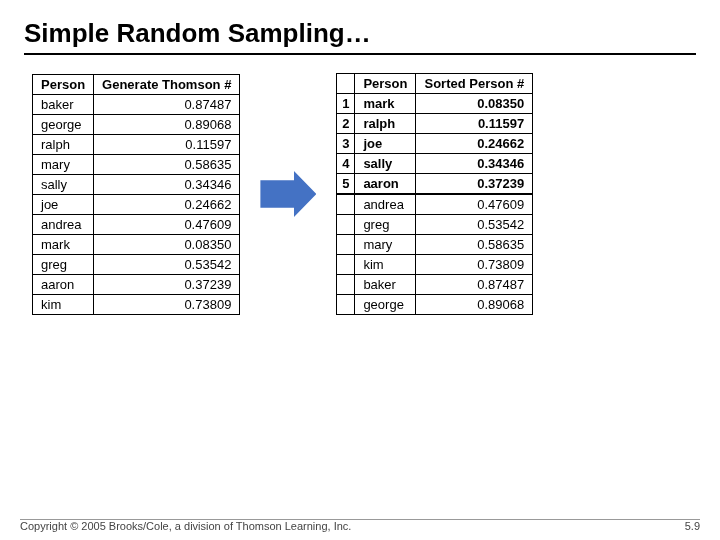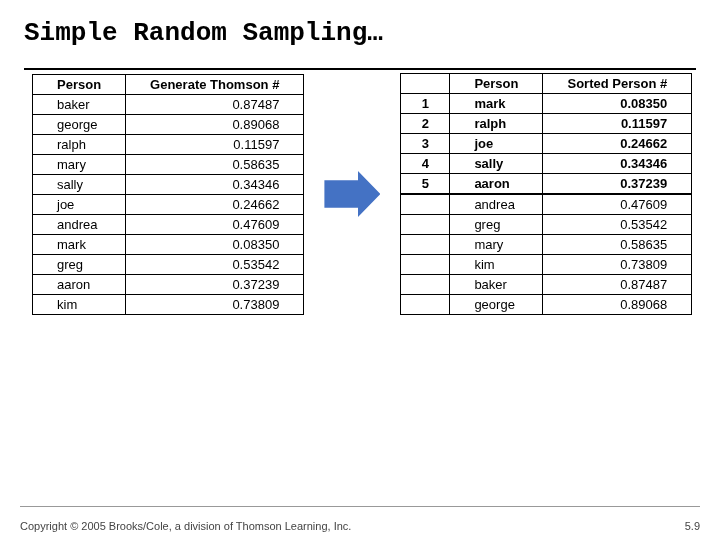--- a/index.html
+++ b/index.html
@@ -13,23 +13,22 @@
       overflow: hidden;
       position: relative;
     }
     .page {
       padding: 18px 24px 10px 24px;
     }
     .title {
       font-size: 26px;
       font-weight: bold;
       border-bottom: 2px solid #000;
-      padding-bottom: 20px;
-      margin-bottom: 3px;
-      font-family: Liberation Mono, monospace;
+      padding-bottom: 4px;
+      margin-bottom: 18px;
     }
     .subtitle {
       font-size: 15px;
       margin-bottom: 14px;
       line-height: 1.4;
     }
     .subtitle .blue {
       color: #0000cc;
     }
     .tables-area {
@@ -38,21 +37,21 @@
       align-items: center;
       gap: 18px;
       margin-left: 8px;
     }
     table {
       border-collapse: collapse;
       font-size: 13px;
     }
     table td, table th {
       border: 1px solid #000;
-      padding: 2px 24px;
+      padding: 2px 8px;
       text-align: left;
       white-space: nowrap;
     }
     table th {
       text-align: center;
       font-weight: bold;
       background: #fff;
     }
     .num-cell {
       text-align: right;
@@ -73,21 +72,21 @@
     .footer {
       position: absolute;
       bottom: 8px;
       left: 20px;
       right: 20px;
       display: flex;
       justify-content: space-between;
       font-size: 11px;
       color: #444;
       border-top: 1px solid #999;
-      padding-top: 13px;
+      padding-top: 0;
     }
     .row-num {
       text-align: center;
       border: 1px solid #000;
       padding: 2px 4px;
     }
   </style>
 </head>
 <body>
 

